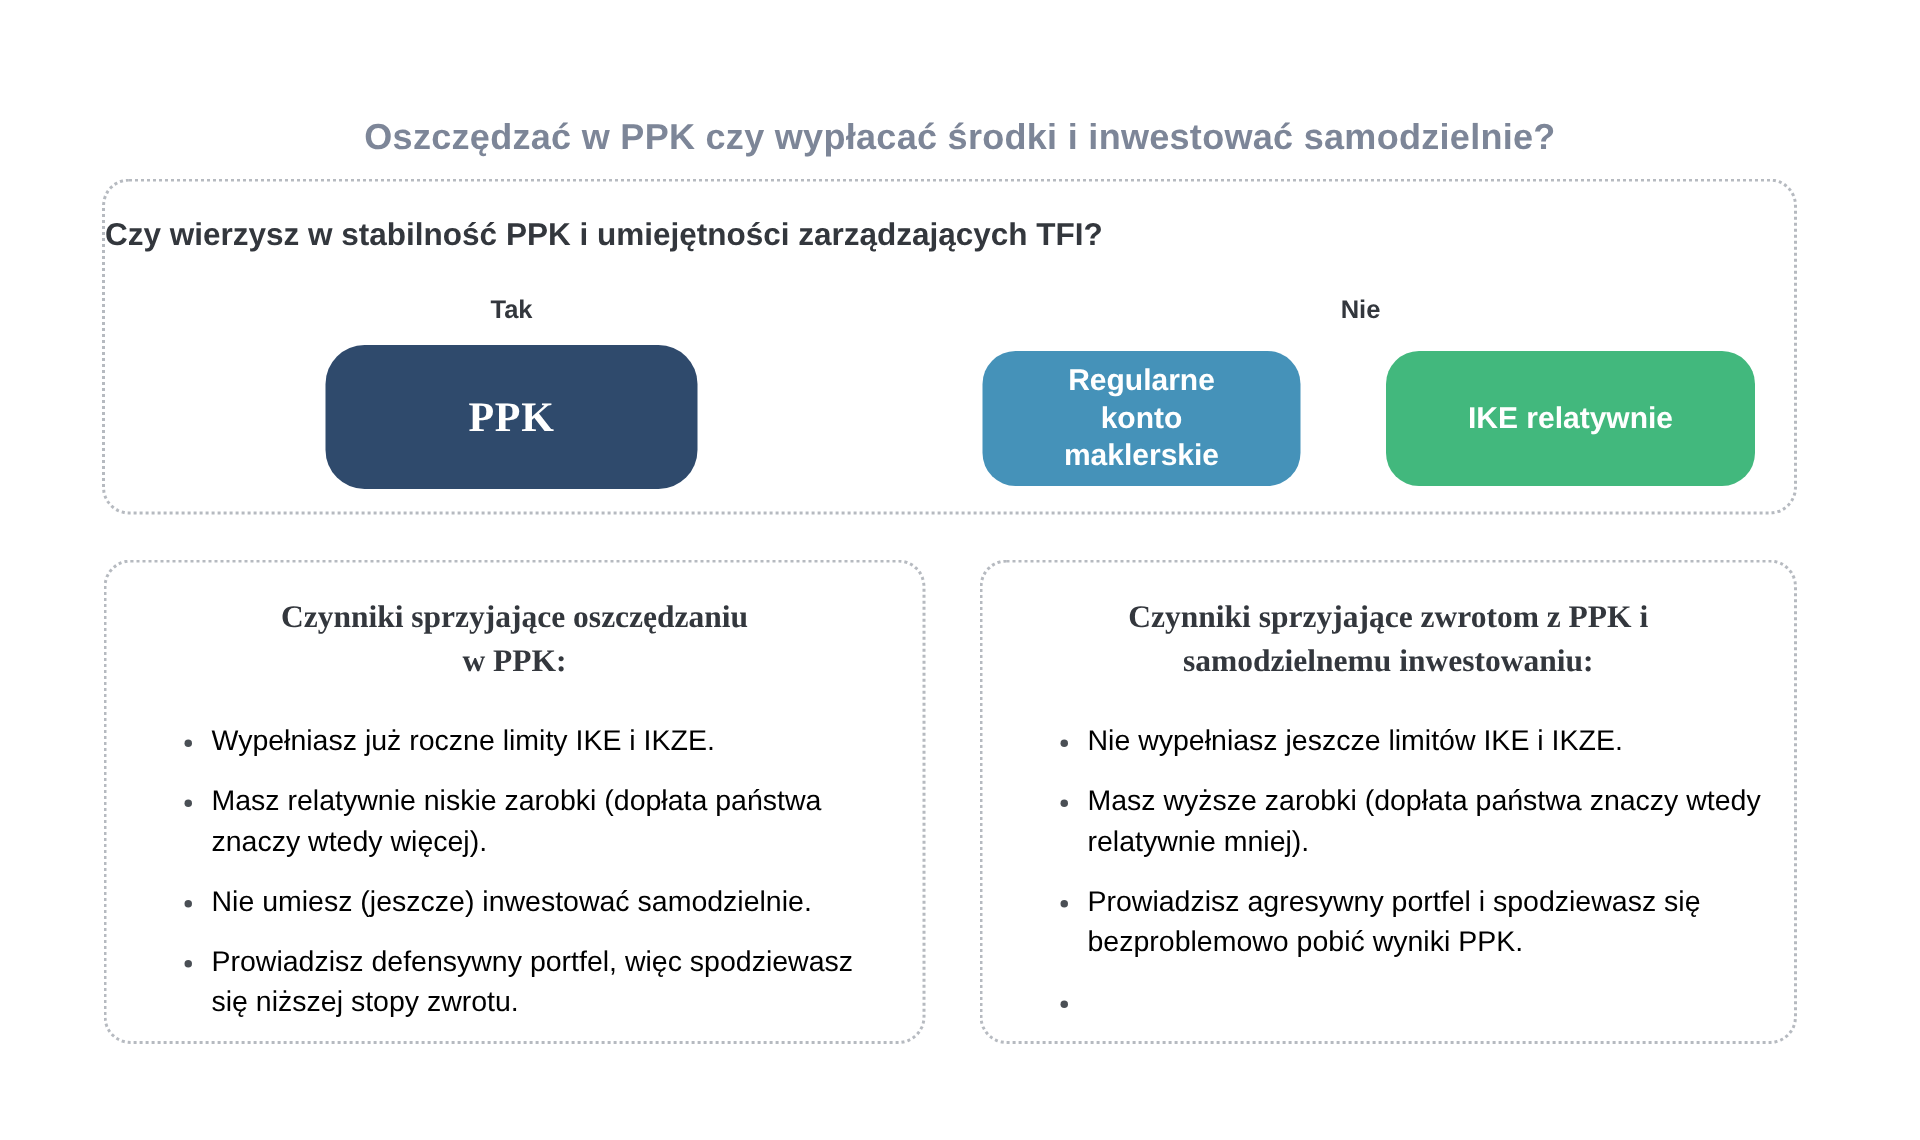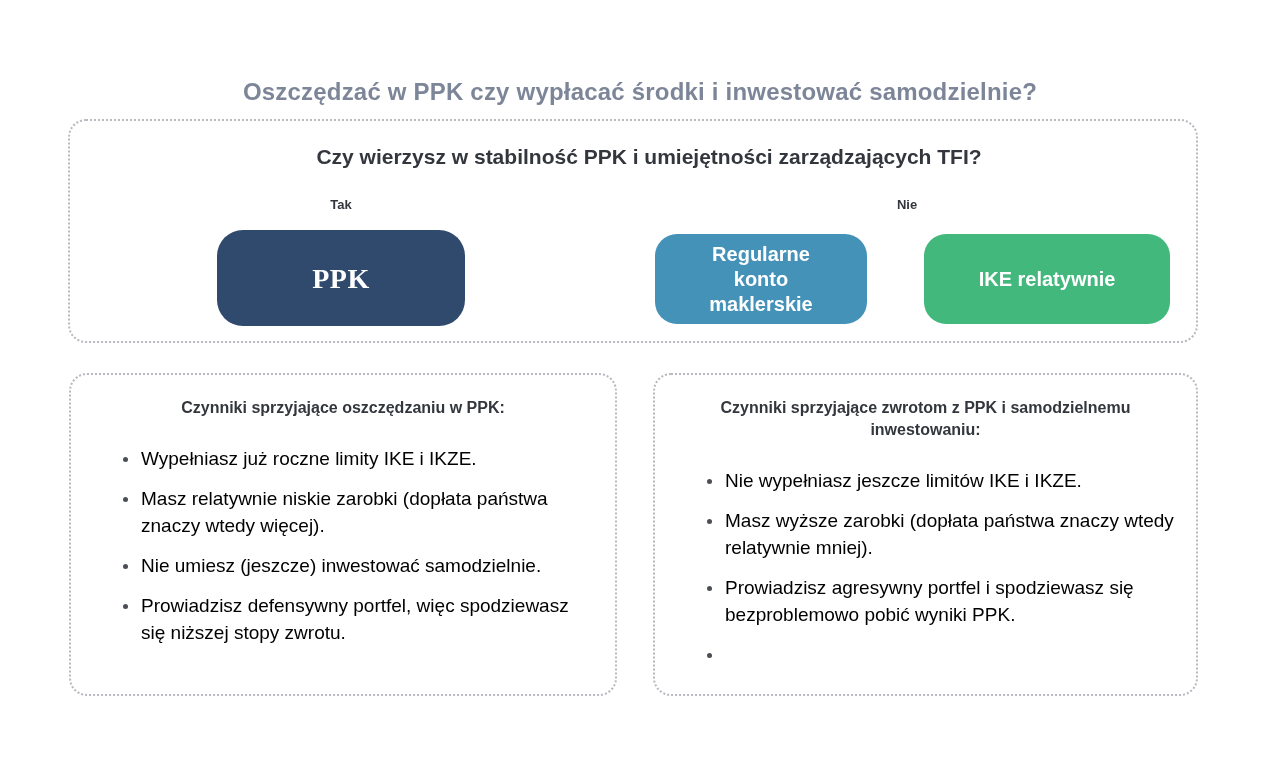--- a/index.html
+++ b/index.html
@@ -32,33 +32,33 @@
     border-radius: 18px;
     background: #ffffff;
   }
   .top-box { left: 68px;  top: 119px; width: 1130px; height: 224px; }
   .panel-left  { left: 69px;  top: 373px; width: 548px; height: 323px; }
   .panel-right { left: 653px; top: 373px; width: 545px; height: 323px; }
 
   .question {
     position: absolute;
     top: 24px;
-    left: 16px;
+    left: 0;
     width: 100%;
-    text-align: center;
+    text-align: left;
     font-size: 21px;
     font-weight: bold;
     color: #33373d;
   }
   .branch-label {
     position: absolute;
     top: 76px;
     width: 200px;
     text-align: center;
-    font-size: 13px;
+    font-size: 17px;
     font-weight: bold;
     color: #33373d;
   }
   .label-tak { left: 171px; }
   .label-nie { left: 737px; }
 
   .btn {
     position: absolute;
     display: flex;
     align-items: center;
@@ -88,24 +88,25 @@
     left: 854px; top: 113px; width: 246px; height: 90px;
     border-radius: 22px;
     background: #42b87d;
     font-size: 20px;
     padding: 0 30px;
   }
 
   .panel-heading {
     margin: 22px auto 12px;
     text-align: center;
-    font-size: 16px;
+    font-size: 21px;
     font-weight: bold;
     color: #33373d;
     line-height: 1.38;
+    font-family: Liberation Serif, serif;
   }
   .panel-left  .panel-heading { max-width: 330px; }
   .panel-right .panel-heading { max-width: 450px; }
 
   .bullet-list {
     list-style: none;
     margin: 27px 20px 0 50px;
   }
   .bullet-list li {
     position: relative;

